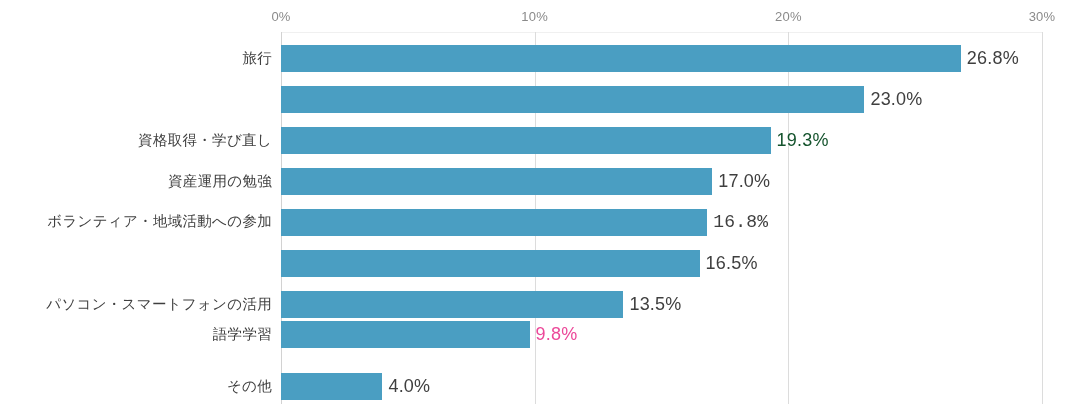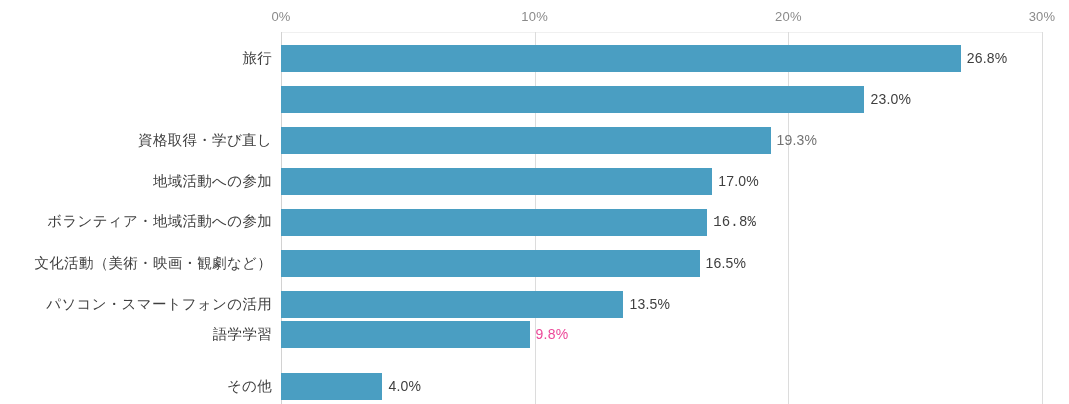--- a/index.html
+++ b/index.html
@@ -96,21 +96,21 @@
     left: 0;
     top: 0;
     height: 27px;
     background: #4a9ec2;
   }
 
   .val-label {
     position: absolute;
     top: 0;
     line-height: 27px;
-    font-size: 14px;
+    font-size: 18px;
     color: #3f3f3f;
     white-space: nowrap;
     letter-spacing: 0.2px;
   }
 </style>
 </head>
 <body>
 
 <div id="chart">
 
@@ -140,34 +140,33 @@
         <div class="bar" style="left: 281px; width: 679.827px; background: rgb(74, 158, 194);"></div>
         <div class="val-label" style="left: 966.827px; color: rgb(63, 63, 63);">26.8%</div>
       </div>
       <div class="row" style="top: 86px;">
         <div class="bar" style="left: 281px; width: 583.433px; background: rgb(74, 158, 194);"></div>
         <div class="val-label" style="left: 870.433px; color: rgb(63, 63, 63);">23.0%</div>
       </div>
       <div class="row" style="top: 127px;">
         <div class="cat-label" style="right: 797px; color: rgb(63, 63, 63);">資格取得・学び直し</div>
         <div class="bar" style="left: 281px; width: 489.577px; background: rgb(74, 158, 194);"></div>
-        <div class="val-label" style="left: 776.577px; color: #737373;">19.3%</div>
+        <div class="val-label" style="left: 776.577px; color: #14532d;">19.3%</div>
       </div>
       <div class="row" style="top: 168px;">
-        <div class="cat-label" style="right: 797px; color: rgb(63, 63, 63);">地域活動への参加</div>
+        <div class="cat-label" style="right: 797px; color: rgb(63, 63, 63);">資産運用の勉強</div>
         <div class="bar" style="left: 281px; width: 431.233px; background: rgb(74, 158, 194);"></div>
         <div class="val-label" style="left: 718.233px; color: rgb(63, 63, 63);">17.0%</div>
       </div>
       <div class="row" style="top: 209px; font-family: Liberation Mono, monospace;">
         <div class="cat-label" style="right: 797px; color: rgb(63, 63, 63);">ボランティア・地域活動への参加</div>
         <div class="bar" style="left: 281px; width: 426.16px; background: rgb(74, 158, 194);"></div>
         <div class="val-label" style="left: 713.16px; color: rgb(63, 63, 63);">16.8%</div>
       </div>
       <div class="row" style="top: 250px;">
-        <div class="cat-label" style="right: 797px; color: rgb(63, 63, 63);">文化活動（美術・映画・観劇など）</div>
         <div class="bar" style="left: 281px; width: 418.55px; background: rgb(74, 158, 194);"></div>
         <div class="val-label" style="left: 705.55px; color: rgb(63, 63, 63);">16.5%</div>
       </div>
       <div class="row" style="top: 291px;">
         <div class="cat-label" style="right: 797px; color: rgb(63, 63, 63);">パソコン・スマートフォンの活用</div>
         <div class="bar" style="left: 281px; width: 342.45px; background: rgb(74, 158, 194);"></div>
         <div class="val-label" style="left: 629.45px; color: rgb(63, 63, 63);">13.5%</div>
       </div>
       <div class="row" style="top: 321px;">
         <div class="cat-label" style="right: 797px; color: rgb(63, 63, 63);">語学学習</div>

